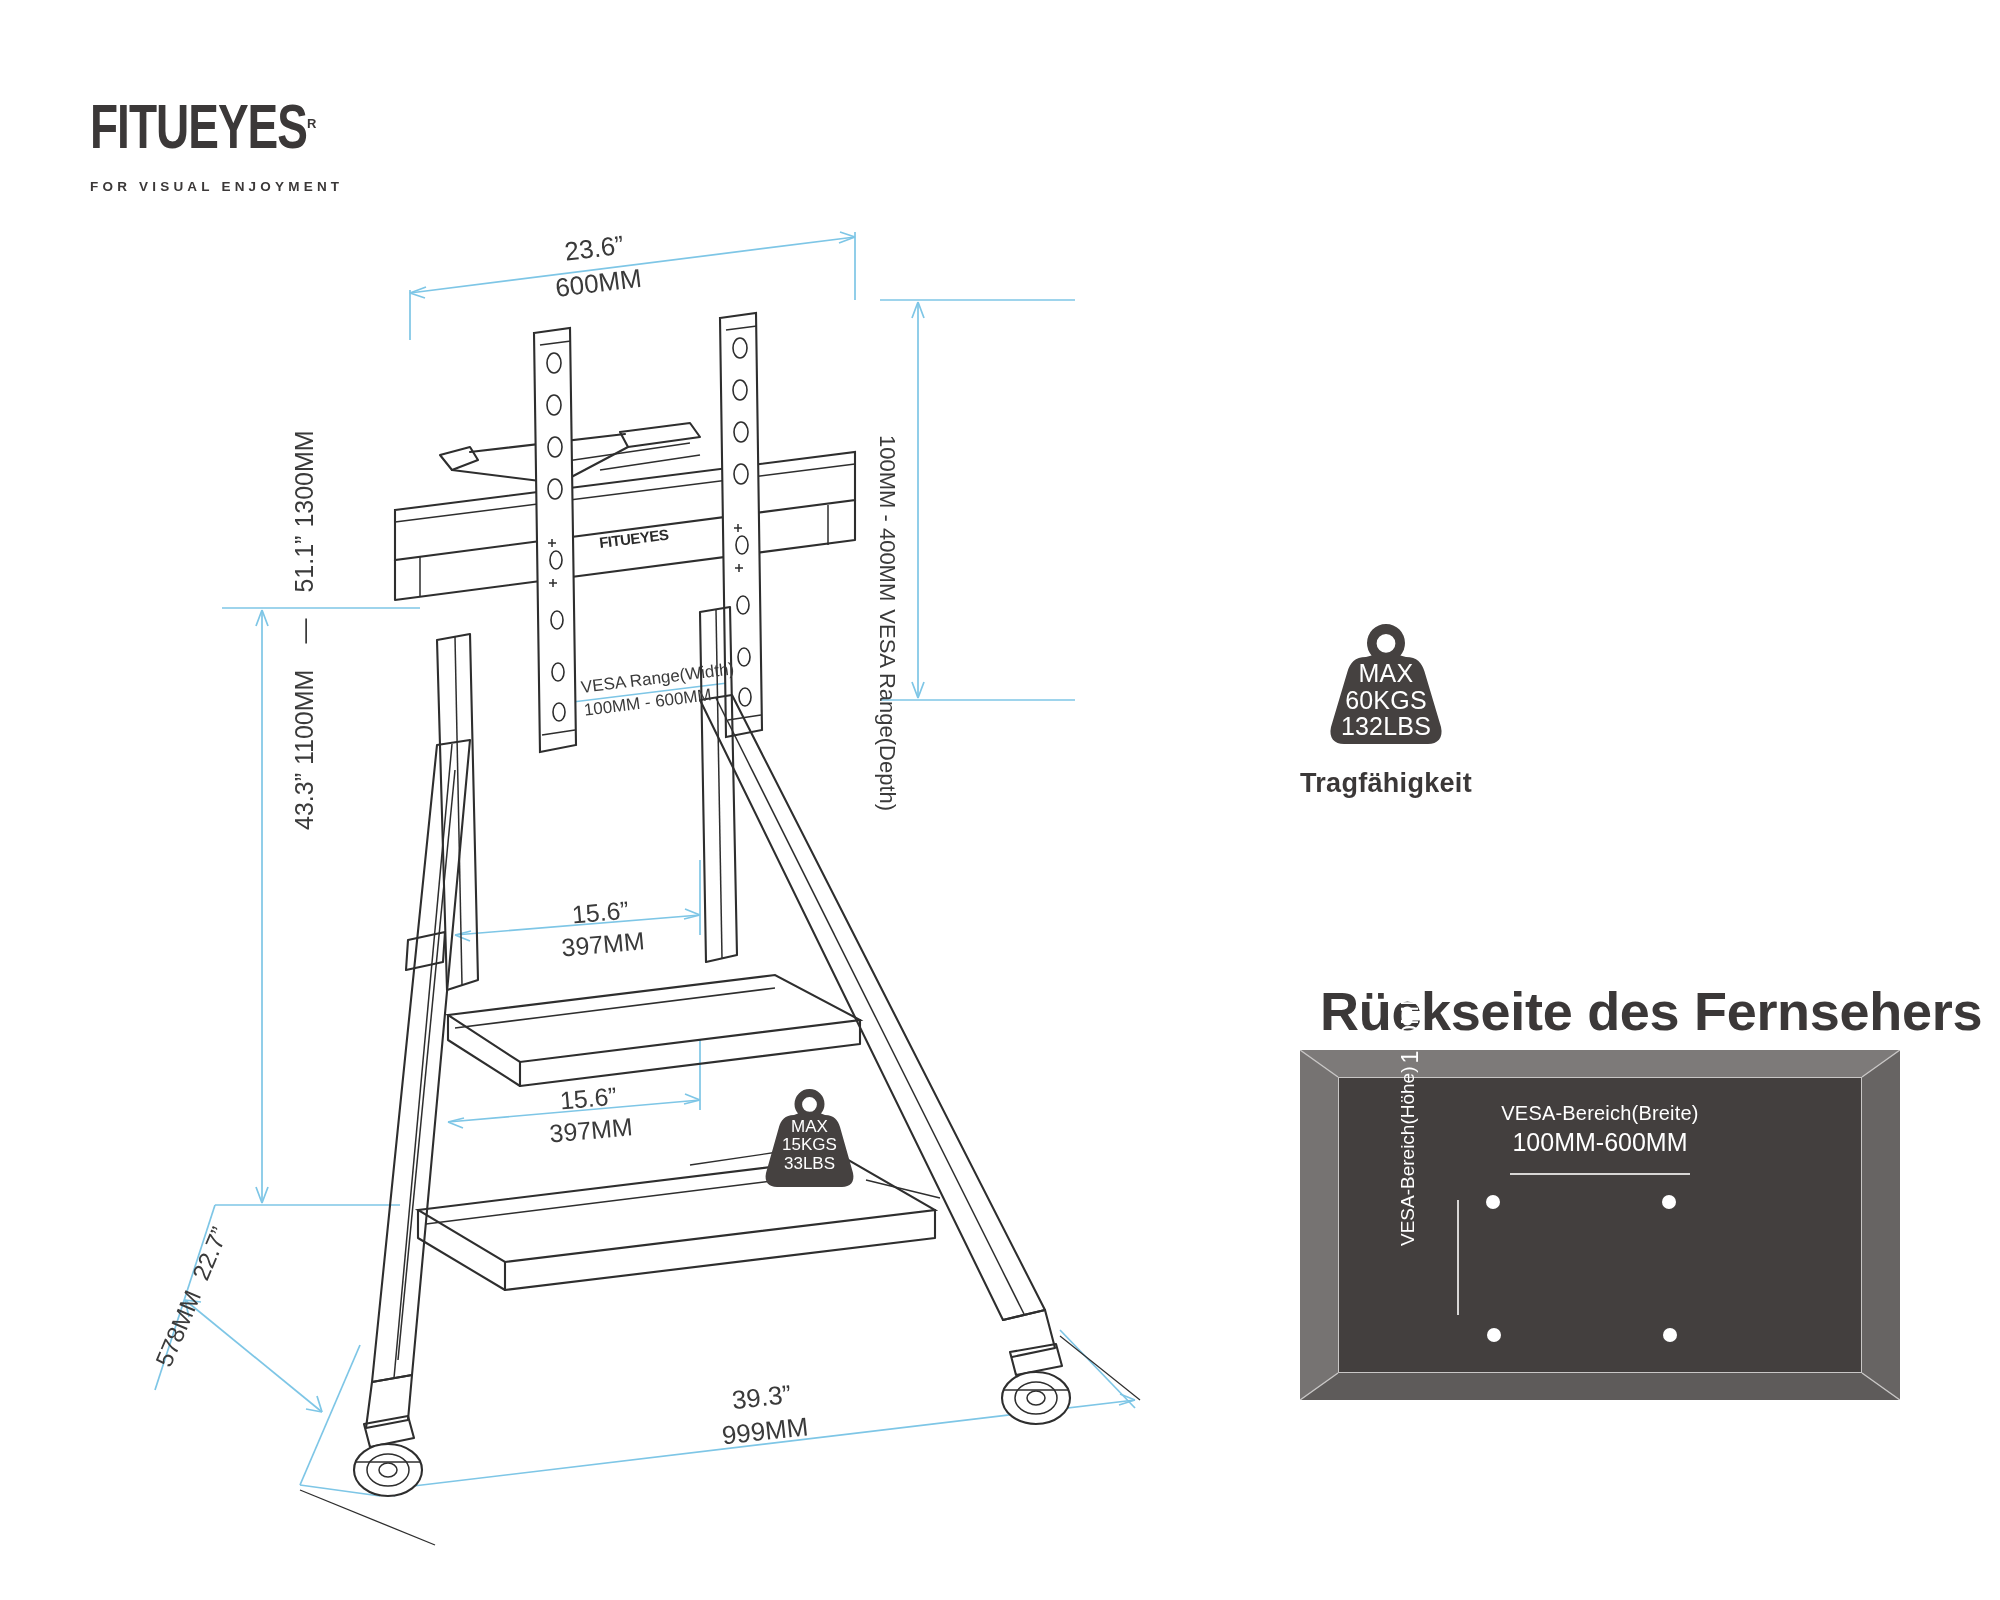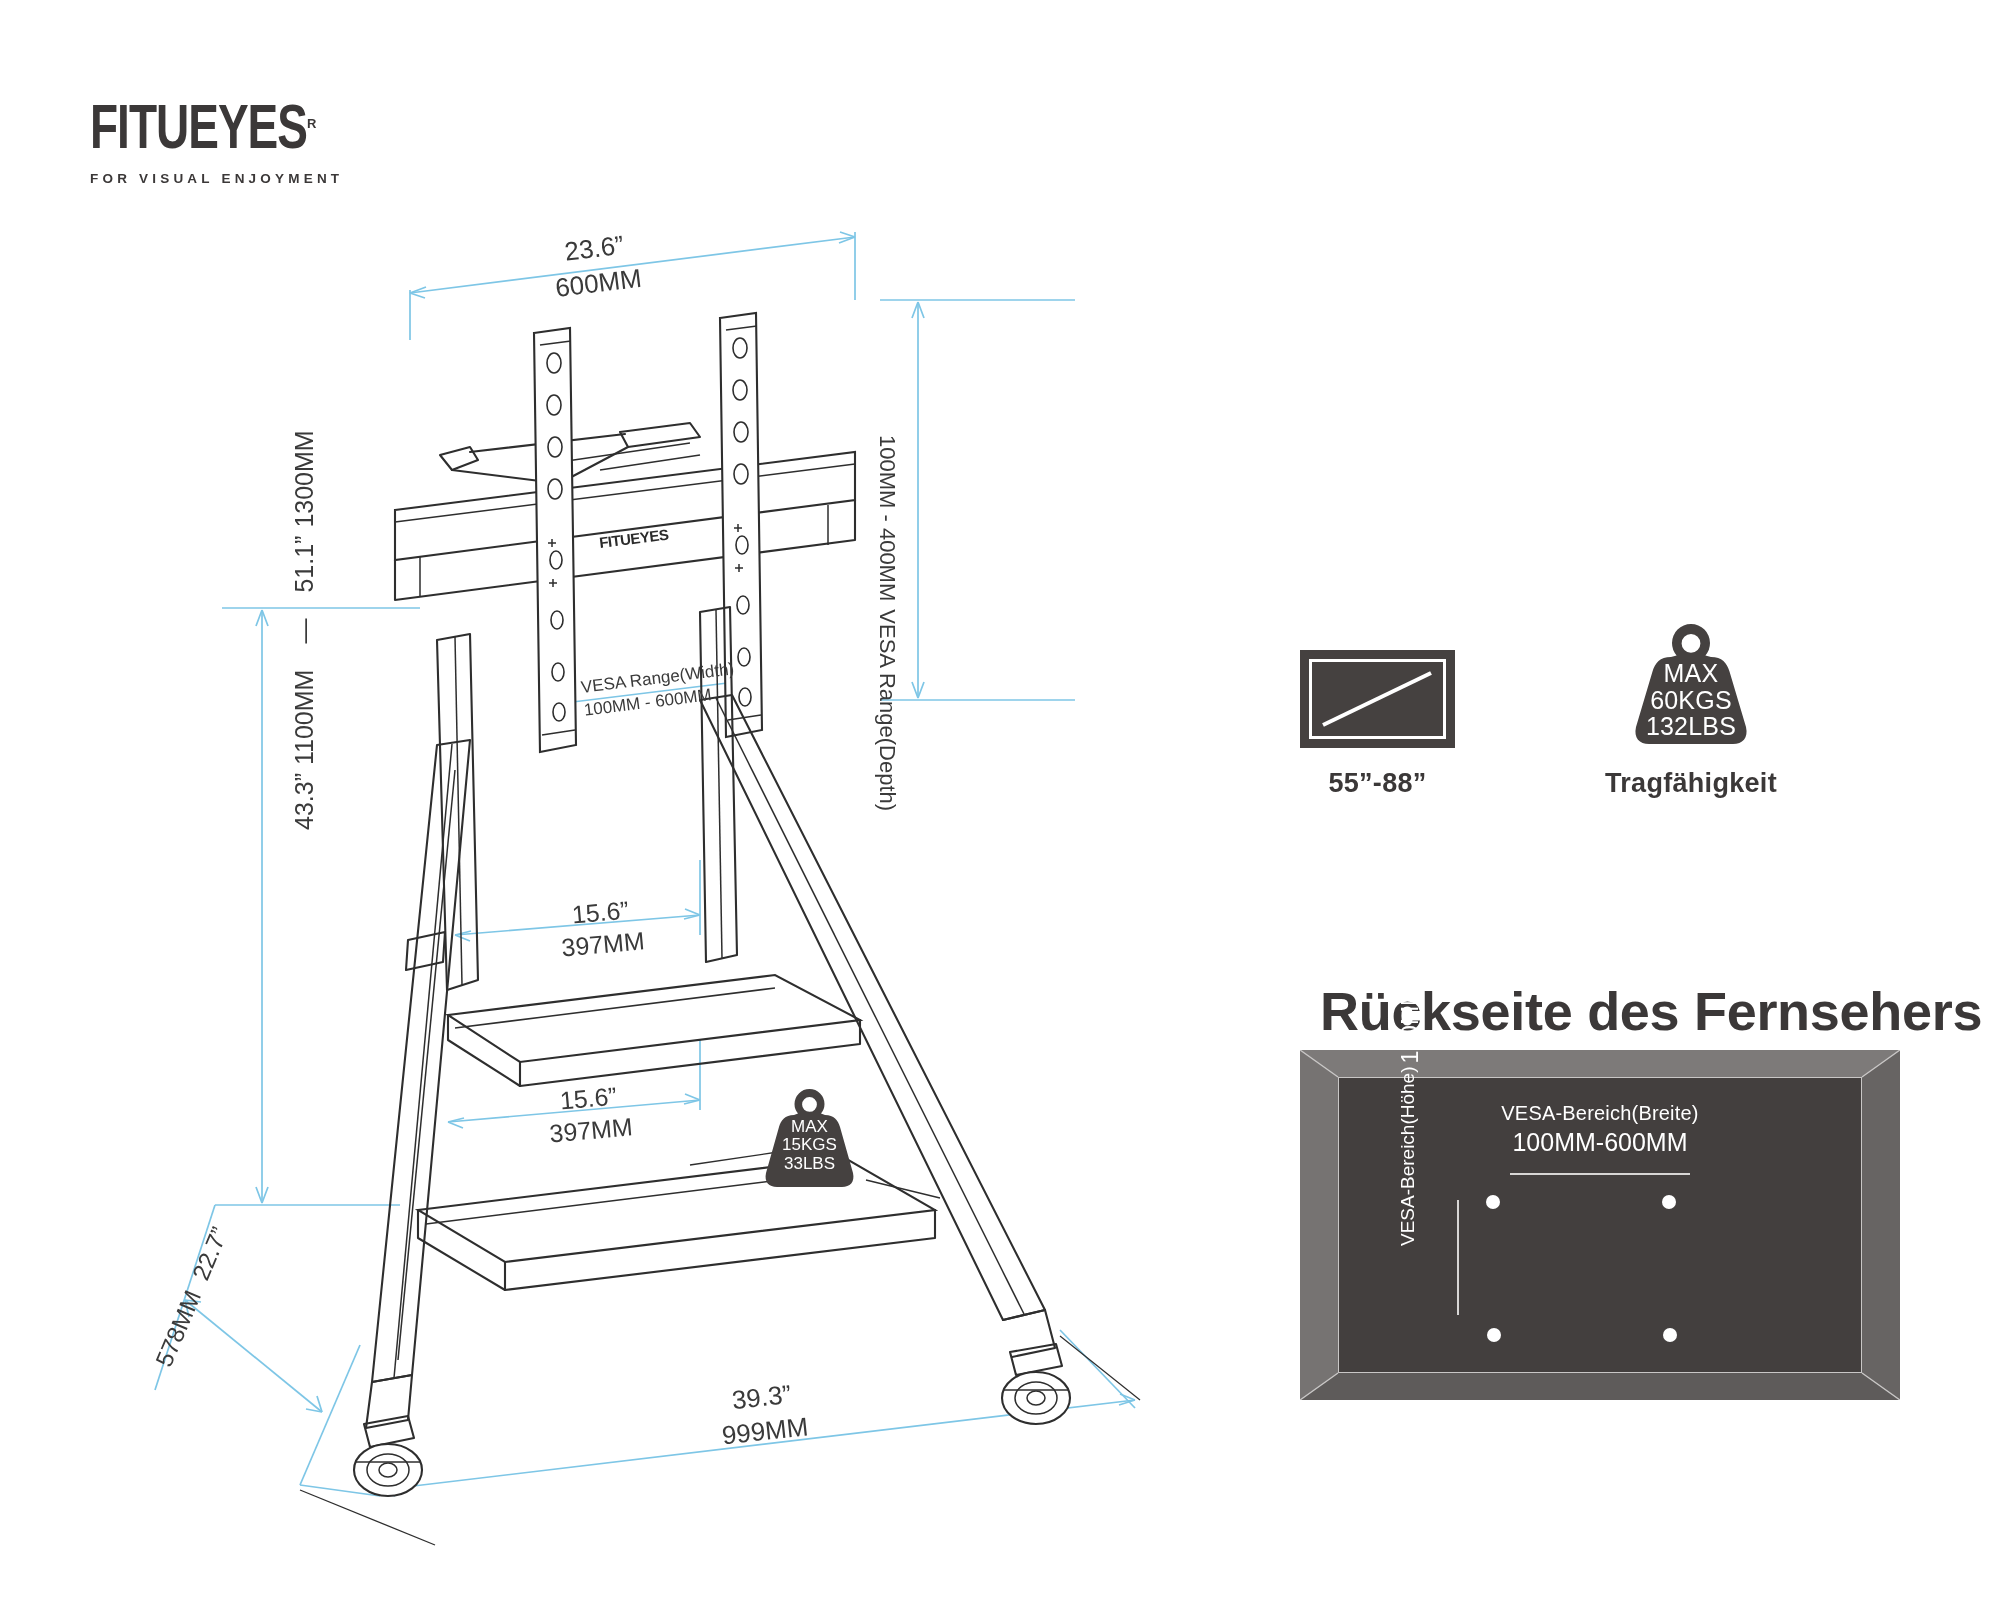--- a/index.html
+++ b/index.html
@@ -7,21 +7,21 @@
        font-family:"Liberation Sans", sans-serif;color:#3a3a3a;}
 
   .abs{position:absolute;}
 
   
   #brand{left:90px;top:95px;}
   #brand-word{font-family:"Liberation Sans", sans-serif;font-weight:bold;
       font-size:46px;letter-spacing:-1px;color:#3b3838;line-height:1;
       transform:scaleY(1.35);transform-origin:left top;display:inline-block;}
   #brand-reg{font-size:13px;vertical-align:super;font-weight:bold;color:#3b3838;}
-  #brand-tag{margin-top:30px;font-size:13.5px;letter-spacing:4.2px;
+  #brand-tag{margin-top:38px;font-size:13.5px;letter-spacing:4.2px;
       color:#3b3838;font-weight:bold;}
 
   
   #drawing{left:0;top:0;width:1200px;height:1600px;}
   #drawing svg{display:block;}
 
   .dimtxt{font-family:"Liberation Sans", sans-serif;fill:#2b2b2b;}
 
   
   #right{left:1300px;top:620px;width:640px;}
@@ -282,29 +282,20 @@
   <div style="position:absolute;left:0;right:0;top:33px;text-align:center;color:#fff;font-size:17px;line-height:1.08;">
     <div>MAX</div>
     <div>15KGS</div>
     <div>33LBS</div>
   </div>
 </div>
 
 <div class="abs" id="right">
   <div class="spec-row">
 
-    <div class="spec">
-      <div class="tv-icon">
-        <div class="inner"></div>
-        <svg class="diag" viewBox="0 0 118 62" xmlns="http://www.w3.org/2000/svg">
-          <line x1="5" y1="57" x2="113" y2="5" stroke="#ffffff" stroke-width="4"></line>
-        </svg>
-      </div>
-      <div class="spec-cap">55”-88”</div>
-    </div>
 
     <div class="spec">
       <div class="weight-badge">
         <svg width="150" height="128" viewBox="0 0 150 128" xmlns="http://www.w3.org/2000/svg">
           <path d="M75 4 a19 19 0 0 1 19 19 a19 19 0 0 1 -4.6 12.4 L95 37 C106 37 111 43 113.5 51.5 L130 107 C132.5 118 126.5 124 117 124 L33 124 C23.5 124 17.5 118 20 107 L36.5 51.5 C39 43 44 37 55 37 L60.6 35.4 A19 19 0 0 1 56 23 A19 19 0 0 1 75 4 Z
                    M75 14 a9.4 9.4 0 1 0 0 18.8 a9.4 9.4 0 0 0 0 -18.8 Z" fill="#454140"></path>
         </svg>
         <div class="weight-txt">
           <div>MAX</div>
           <div>60KGS</div>

